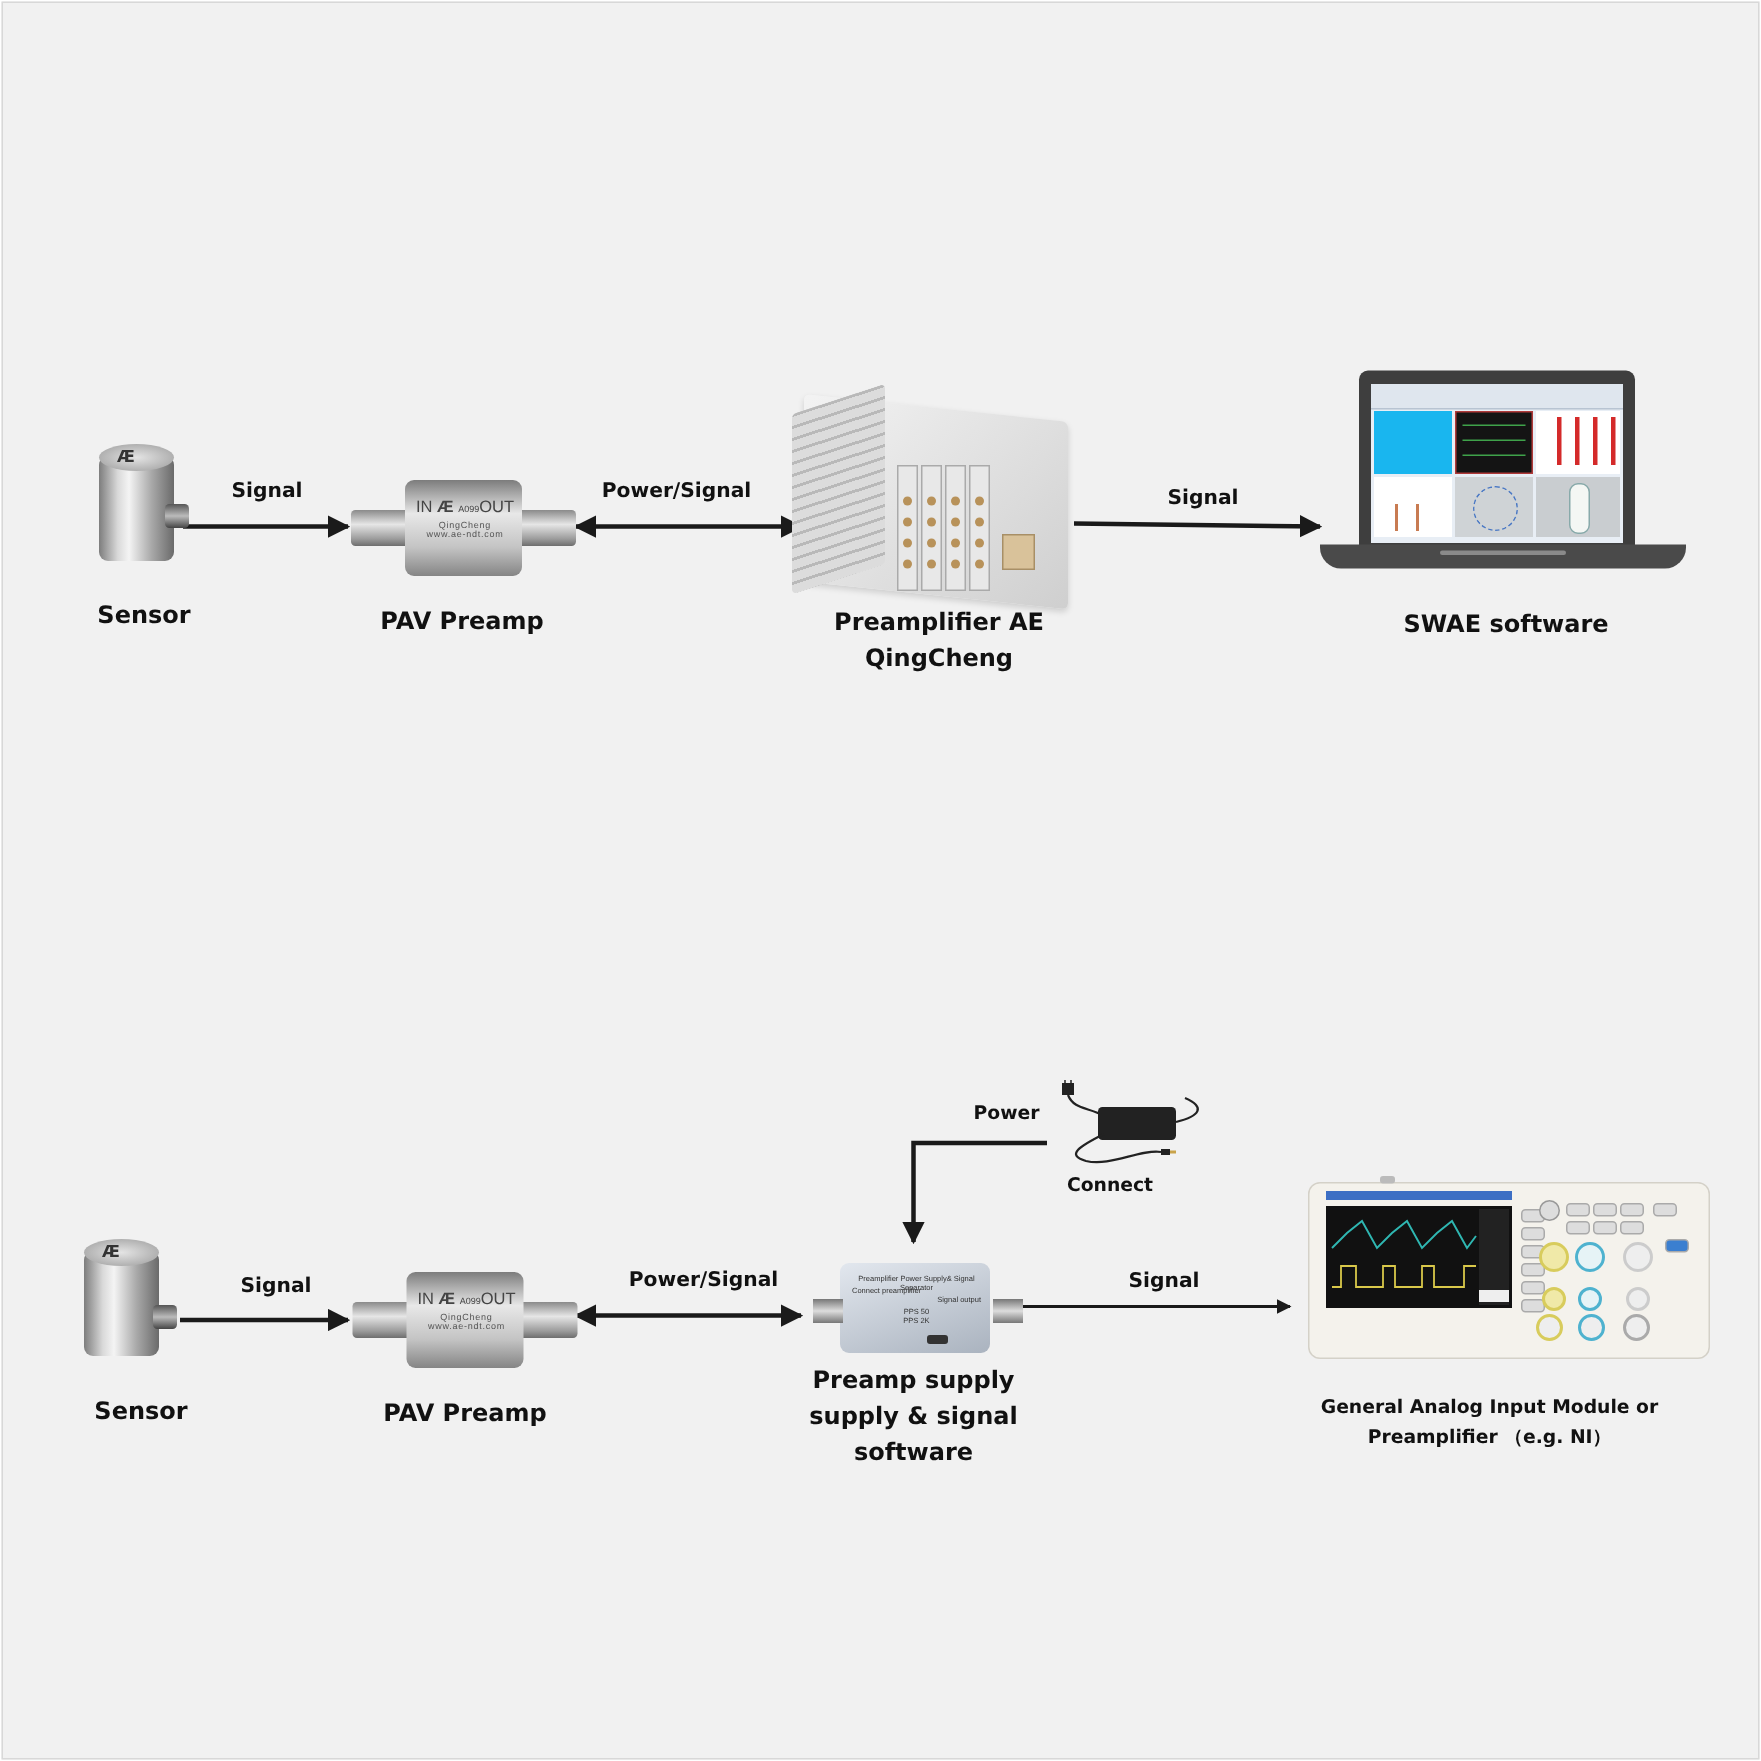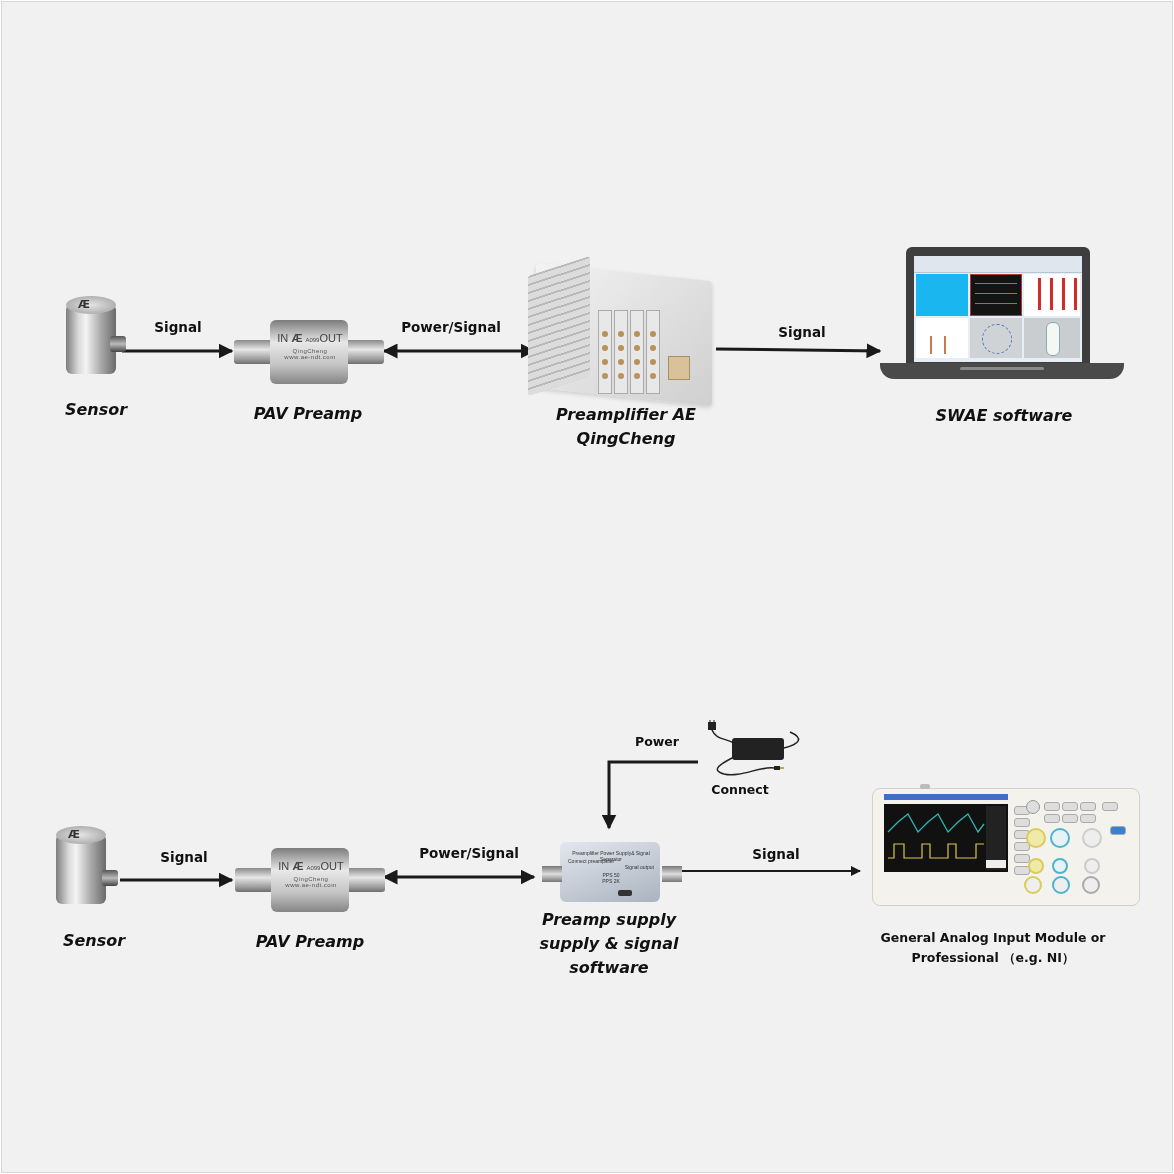--- a/index.html
+++ b/index.html
@@ -1,19 +1,19 @@
 <!DOCTYPE html>
 <html><head>
 <meta charset="utf-8">
 <style>
   html, body { margin:0; padding:0; }
   body { width:1174px; height:1174px; background:#ffffff; font-family:"DejaVu Sans", sans-serif; position:relative; overflow:hidden; }
   .canvas { position:absolute; left:1px; top:1px; width:1170px; height:1170px; background:#f1f1f1; border:1px solid #d8d8d8; }
   .lbl { position:absolute; font-weight:bold; color:#111; text-align:center; white-space:nowrap; }
-  .lbl-big { font-size:16px; line-height:24px;font-style:italic; }
+  .lbl-big { font-size:16px; line-height:24px; }
   .lbl-sm { font-size:13.5px; }
   .lbl-xs { font-size:12.5px; }
   svg.wires { position:absolute; left:0; top:0; width:1174px; height:1174px; pointer-events:none; }
   
   .sensor { position:absolute; width:58px; height:80px; }
   .sensor .body { position:absolute; left:0; top:8px; width:50px; height:70px; border-radius:6px; background:linear-gradient(90deg,#7d7d7d 0%,#d9d9d9 25%,#f4f4f4 40%,#a9a9a9 70%,#6a6a6a 100%); }
   .sensor .top { position:absolute; left:0; top:0; width:50px; height:18px; border-radius:50%; background:radial-gradient(#e4e4e4,#9a9a9a); }
   .sensor .conn { position:absolute; left:44px; top:40px; width:16px; height:16px; border-radius:3px; background:linear-gradient(#555,#bbb,#444); }
   .sensor .logo { position:absolute; left:12px; top:2px; font-size:11px; font-weight:bold; color:#333; }
   
@@ -191,21 +191,21 @@
     <div class="txt"><span>IN</span> <b>Æ</b> <span style="font-size:6px">A099</span><span>OUT</span></div>
     <div class="sub">
         <div>QingCheng</div>
         <div>www.ae-ndt.com</div>
       </div>
   </div>
   <div class="lbl lbl-big" style="left:240px;top:930px;width:140px;">PAV Preamp</div>
 
   <div class="lbl lbl-sm" style="left:414px;top:845px;width:110px;">Power/Signal</div>
 
-  <div class="lbl lbl-xs" style="left:627px;top:734px;width:60px;">Power</div>
+  <div class="lbl lbl-xs" style="left:641px;top:734px;width:60px;">Power</div>
   <div class="adaptor" style="left:700px;top:720px;">
     <svg width="110" height="60" viewBox="0 0 110 60">
       <rect x="8" y="2" width="8" height="8" fill="#222"></rect>
       <line x1="10" y1="0" x2="10" y2="3" stroke="#222" stroke-width="1"></line>
       <line x1="14" y1="0" x2="14" y2="3" stroke="#222" stroke-width="1"></line>
       <path d="M12,10 C16,20 26,18 36,24" fill="none" stroke="#222" stroke-width="1.5"></path>
       <rect x="32" y="18" width="52" height="22" rx="3" fill="#222"></rect>
       <path d="M84,28 C100,24 104,18 90,12" fill="none" stroke="#222" stroke-width="1.5"></path>
       <path d="M36,36 C20,44 10,50 24,54 C40,58 60,46 74,48" fill="none" stroke="#222" stroke-width="1.5"></path>
       <rect x="74" y="46" width="6" height="4" fill="#222"></rect>
@@ -267,15 +267,15 @@
       <div class="knob" style="left:6px;top:62px;width:12px;height:12px;background:#f0e9a8;border:2px solid #d8cc5c;"></div>
       <div class="knob" style="left:30px;top:62px;width:12px;height:12px;background:#e6f3f6;border:2px solid #4eb2cf;"></div>
       <div class="knob" style="left:62px;top:62px;width:12px;height:12px;background:#eee;border:2px solid #ccc;"></div>
       <div class="knob" style="left:2px;top:80px;width:14px;height:14px;background:#eee;border:2px solid #d8cc5c;"></div>
       <div class="knob" style="left:30px;top:80px;width:14px;height:14px;background:#eee;border:2px solid #4eb2cf;"></div>
       <div class="knob" style="left:60px;top:80px;width:14px;height:14px;background:#eee;border:2px solid #aaa;"></div>
     </div>
   </div>
   <div class="lbl lbl-xs" style="left:862px;top:928px;width:262px;line-height:20px;">
     <div>General Analog Input Module or</div>
-    <div>Professional （e.g. NI）</div>
+    <div>Preamplifier （e.g. NI）</div>
   </div>
 </div>
 
 </body></html>

